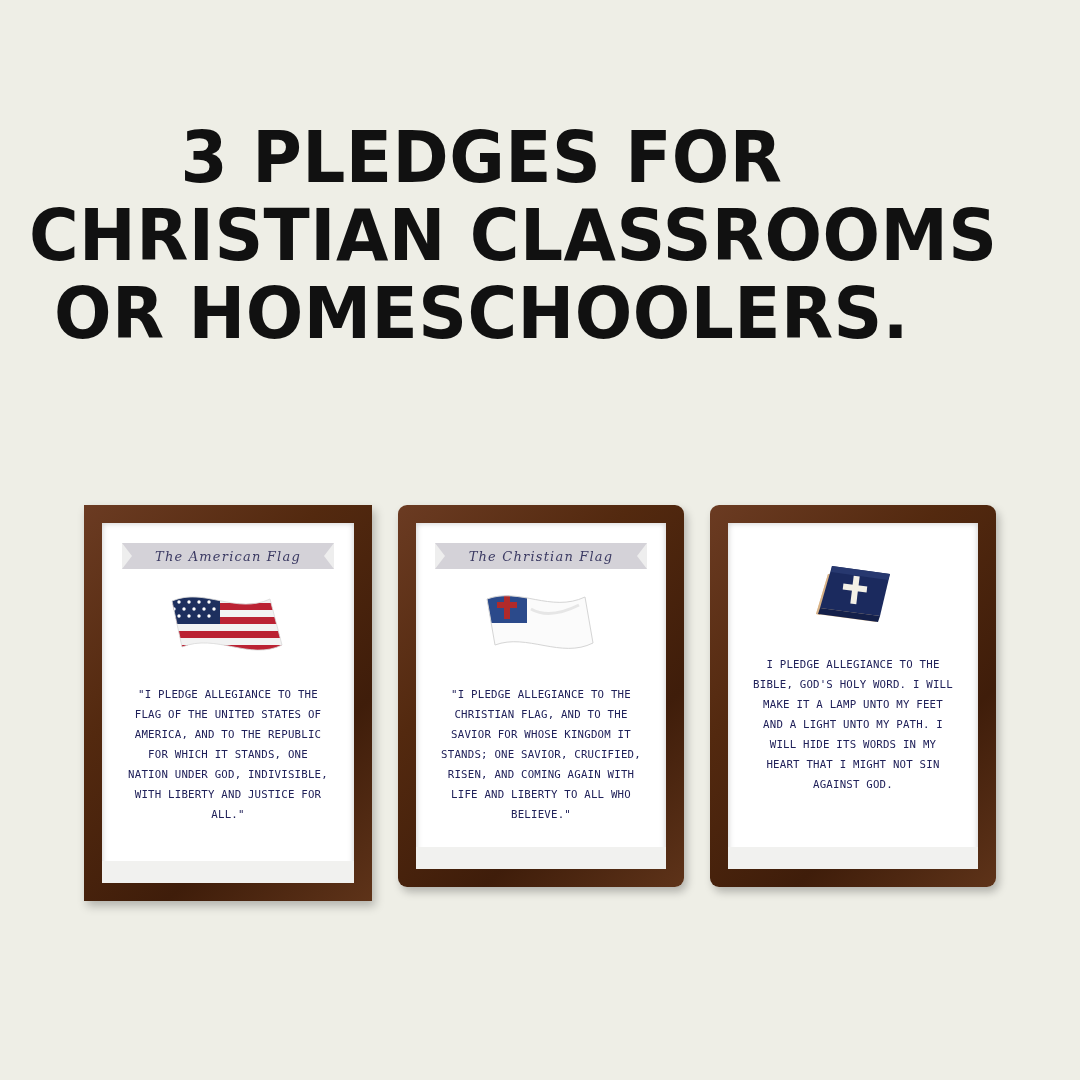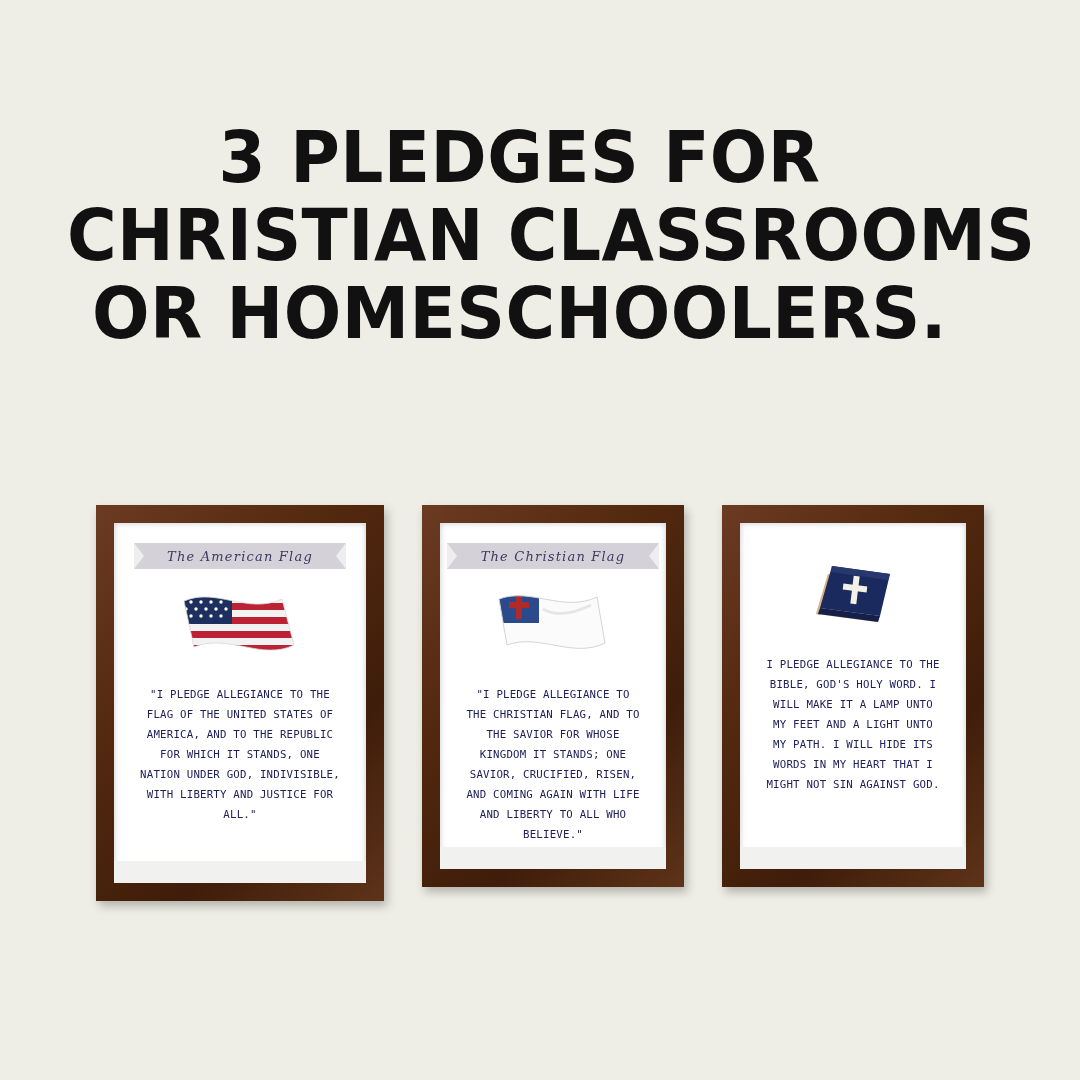--- a/index.html
+++ b/index.html
@@ -21,51 +21,51 @@
     top: 118px;
     left: 0;
     width: 963px;
     text-align: center;
     color: #111111;
     font-family: "DejaVu Sans", sans-serif;
     font-weight: bold;
     font-size: 72px;
     line-height: 78px;
     letter-spacing: 0.5px;
-    margin-left: 38px;
   }
   .headline .line {
     display: block;
     white-space: nowrap;
     transform: scaleX(0.94);
   }
 
   
   .frames {
     position: absolute;
     top: 505px;
     left: 0;
     width: 1080px;
     display: flex;
     justify-content: center;
-    gap: 38px;
+    gap: 26px;
   }
 
   .frame {
     position: relative;
     width: 288px;
     height: 396px;
     background: linear-gradient(135deg, #6b3b22 0%, #53290f 35%, #3f1d0a 70%, #5e3319 100%);
     box-shadow: 3px 5px 9px rgba(0,0,0,0.25);
     padding: 18px;
     box-sizing: border-box;
   }
   .frame.mid {
-    width: 262px;
+    width: 286px;
     height: 382px;
+    border-radius: 9px;
   }
   .frame-inner {
     position: relative;
     width: 100%;
     height: 100%;
     background: #ffffff;
     box-shadow: inset 0 0 6px rgba(0,0,0,0.22);
     box-sizing: border-box;
     padding: 16px 14px 10px 14px;
     display: flex;

